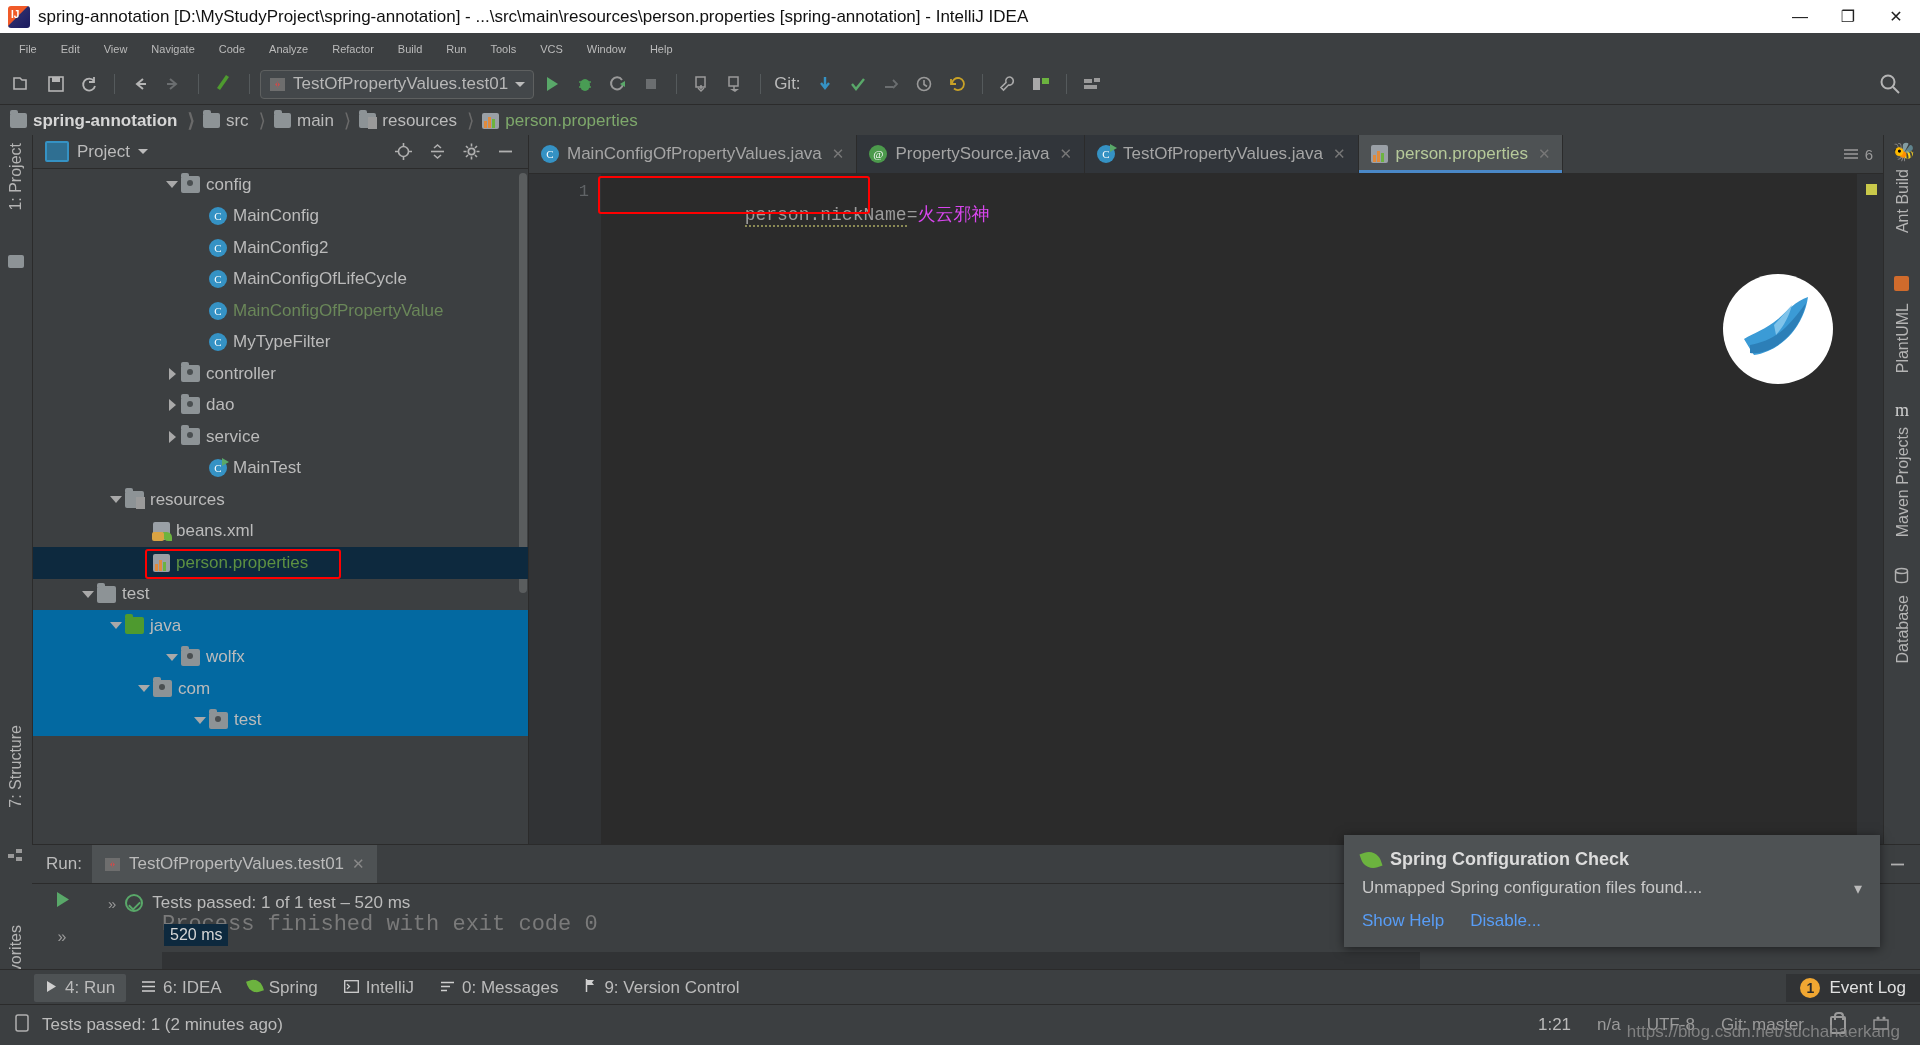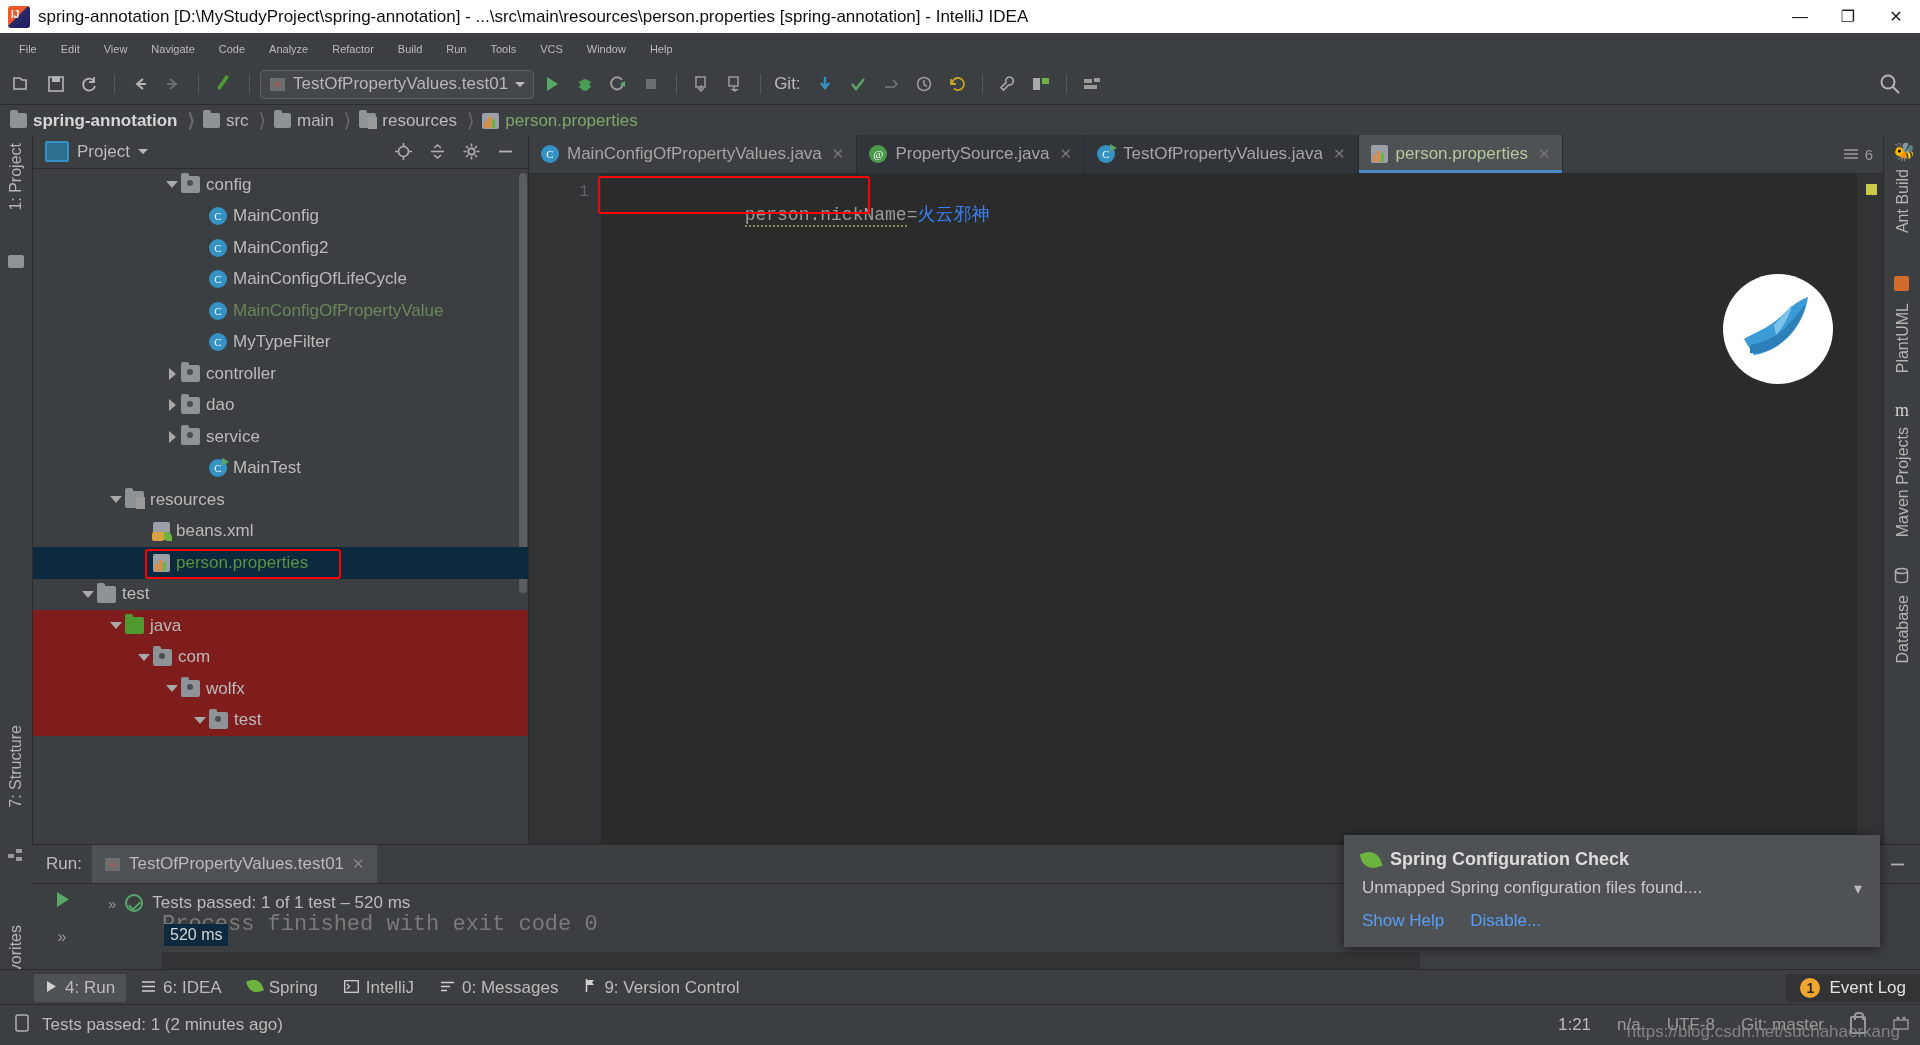--- a/index.html
+++ b/index.html
@@ -63,21 +63,21 @@
   
   .projpanel{width:495px;flex:none;display:flex;flex-direction:column;background:#3c3f41;border-right:1px solid #2b2b2b;}
   .tw-header{height:33px;display:flex;align-items:center;padding:0 10px 0 12px;gap:8px;border-bottom:1px solid #2b2b2b;}
   .tw-title{font-size:17px;color:#bbb;}
   .tw-spacer{flex:1;}
   .tw-btn{width:26px;height:24px;display:flex;align-items:center;justify-content:center;}
 
   .tree{flex:1;overflow:hidden;position:relative;background:#3c3f41;font-size:17px;}
   .trow{display:flex;align-items:center;height:31.5px;padding-left:4px;white-space:nowrap;position:relative;}
   .trow.selected{background:#0d293e;}
-  .trow.testsrc{background:#7f1d1d;}
+  .trow.testsrc{background:#0369a1;}
   .tarrow{width:18px;display:flex;align-items:center;justify-content:center;flex:none;}
   .tri-down{width:0;height:0;border-left:6px solid transparent;border-right:6px solid transparent;border-top:7px solid #a9a9a9;}
   .tri-right{width:0;height:0;border-top:6px solid transparent;border-bottom:6px solid transparent;border-left:7px solid #a9a9a9;}
   .tlabel{margin-left:6px;color:#bbbbbb;}
   .tlabel.green{color:#6a8759;}
   .tlabel.greenfile{color:#5d9142;}
   .tico{width:19px;height:17px;flex:none;display:inline-block;position:relative;}
   
   .ic-folder{background:#8d9396;border-radius:2px;}
   .ic-folder:before{content:"";position:absolute;left:0;top:-3px;width:8px;height:4px;background:#8d9396;border-radius:2px 2px 0 0;}
@@ -121,21 +121,21 @@
   .tab.active{background:#4e5254;color:#b6c99a;}
   .tab.active:after{content:"";position:absolute;left:0;right:0;bottom:0;height:3px;background:#4a88c7;}
   .tabs-right{margin-left:auto;display:flex;align-items:center;gap:6px;padding-right:10px;font-size:15px;color:#9a9a9a;}
 
   .editor{flex:1;background:#2b2b2b;display:flex;position:relative;min-height:0;}
   .gutter{width:60px;background:#313335;color:#606366;font-family:"Liberation Mono",monospace;
     font-size:17px;text-align:right;padding:8px 12px 0 0;flex:none;}
   .code{flex:1;padding:8px 0 0 14px;font-family:"Liberation Mono",monospace;font-size:18px;position:relative;}
   .code-line{position:relative;display:inline-block;white-space:pre;}
   .code-key{color:#9b9b9b;border-bottom:2px dotted #8a8a55;}
-  .code-val{color:#3b82f6;}
+  .code-val{color:#d946ef;}
   .code-eq{color:#9b9b9b;}
   .editor-rightbar{width:26px;background:#313335;flex:none;position:relative;}
   .err-mark{position:absolute;right:6px;top:10px;width:11px;height:11px;background:#c9c94a;}
 
   
   .bird{position:absolute;right:50px;top:100px;width:110px;height:110px;border-radius:50%;
     background:#ffffff;display:flex;align-items:center;justify-content:center;overflow:hidden;}
 
   
   .runpanel{position:absolute;left:0;right:0;bottom:0;height:110px;background:#3c3f41;border-top:1px solid #2b2b2b;display:flex;flex-direction:column;}
@@ -169,21 +169,21 @@
     display:flex;align-items:center;padding-left:34px;gap:4px;}
   .bt{display:flex;align-items:center;gap:7px;padding:4px 11px;font-size:17px;color:#bbb;border-radius:2px;}
   .bt.active{background:#4e5254;}
   .evlog{margin-left:auto;display:flex;align-items:center;gap:9px;padding:4px 14px;background:#313335;font-size:17px;color:#e0e0e0;}
   .badge-orange{width:20px;height:20px;border-radius:50%;background:#f0a732;color:#2b2b2b;font-size:14px;font-weight:bold;
     display:flex;align-items:center;justify-content:center;}
 
   
   .statusbar{position:absolute;left:0;right:0;bottom:0;height:40px;background:#3c3f41;border-top:1px solid #2b2b2b;
     display:flex;align-items:center;padding-left:14px;gap:12px;font-size:17px;color:#bbb;}
-  .status-right{margin-left:auto;display:flex;align-items:center;gap:26px;padding-right:10px;}
+  .status-right{margin-left:auto;display:flex;align-items:center;gap:26px;padding-right:30px;}
   .status-right .dim{color:#9a9a9a;}
   .watermark{position:absolute;right:20px;bottom:3px;color:#8d8d8d;font-size:17px;opacity:.85;}
   .lock-ic{width:12px;height:14px;border:2px solid #9a9a9a;border-radius:2px;position:relative;}
   .lock-ic:before{content:"";position:absolute;left:2px;top:-6px;width:6px;height:6px;border:2px solid #9a9a9a;border-bottom:0;border-radius:4px 4px 0 0;}
 </style>
 </head>
 <body>
 
 <div class="app">
 
@@ -543,34 +543,34 @@
           </div>
           <div class="trow testsrc">
             <span style="display:inline-block;width:70px"></span>
             <span class="tarrow">
               <span class="tri-down"></span>
             </span>
             <span class="tico ic-folder-green"></span>
             <span class="tlabel">java</span>
           </div>
           <div class="trow testsrc">
+            <span style="display:inline-block;width:126px"></span>
+            <span class="tarrow">
+              <span class="tri-down"></span>
+            </span>
+            <span class="tico ic-folder-pkg"></span>
+            <span class="tlabel">wolfx</span>
+          </div>
+          <div class="trow testsrc">
             <span style="display:inline-block;width:98px"></span>
             <span class="tarrow">
               <span class="tri-down"></span>
             </span>
             <span class="tico ic-folder-pkg"></span>
             <span class="tlabel">com</span>
-          </div>
-          <div class="trow testsrc">
-            <span style="display:inline-block;width:126px"></span>
-            <span class="tarrow">
-              <span class="tri-down"></span>
-            </span>
-            <span class="tico ic-folder-pkg"></span>
-            <span class="tlabel">wolfx</span>
           </div>
           <div class="trow testsrc">
             <span style="display:inline-block;width:154px"></span>
             <span class="tarrow">
               <span class="tri-down"></span>
             </span>
             <span class="tico ic-folder-pkg"></span>
             <span class="tlabel">test</span>
           </div>
           <div class="tree-hscroll"></div>

